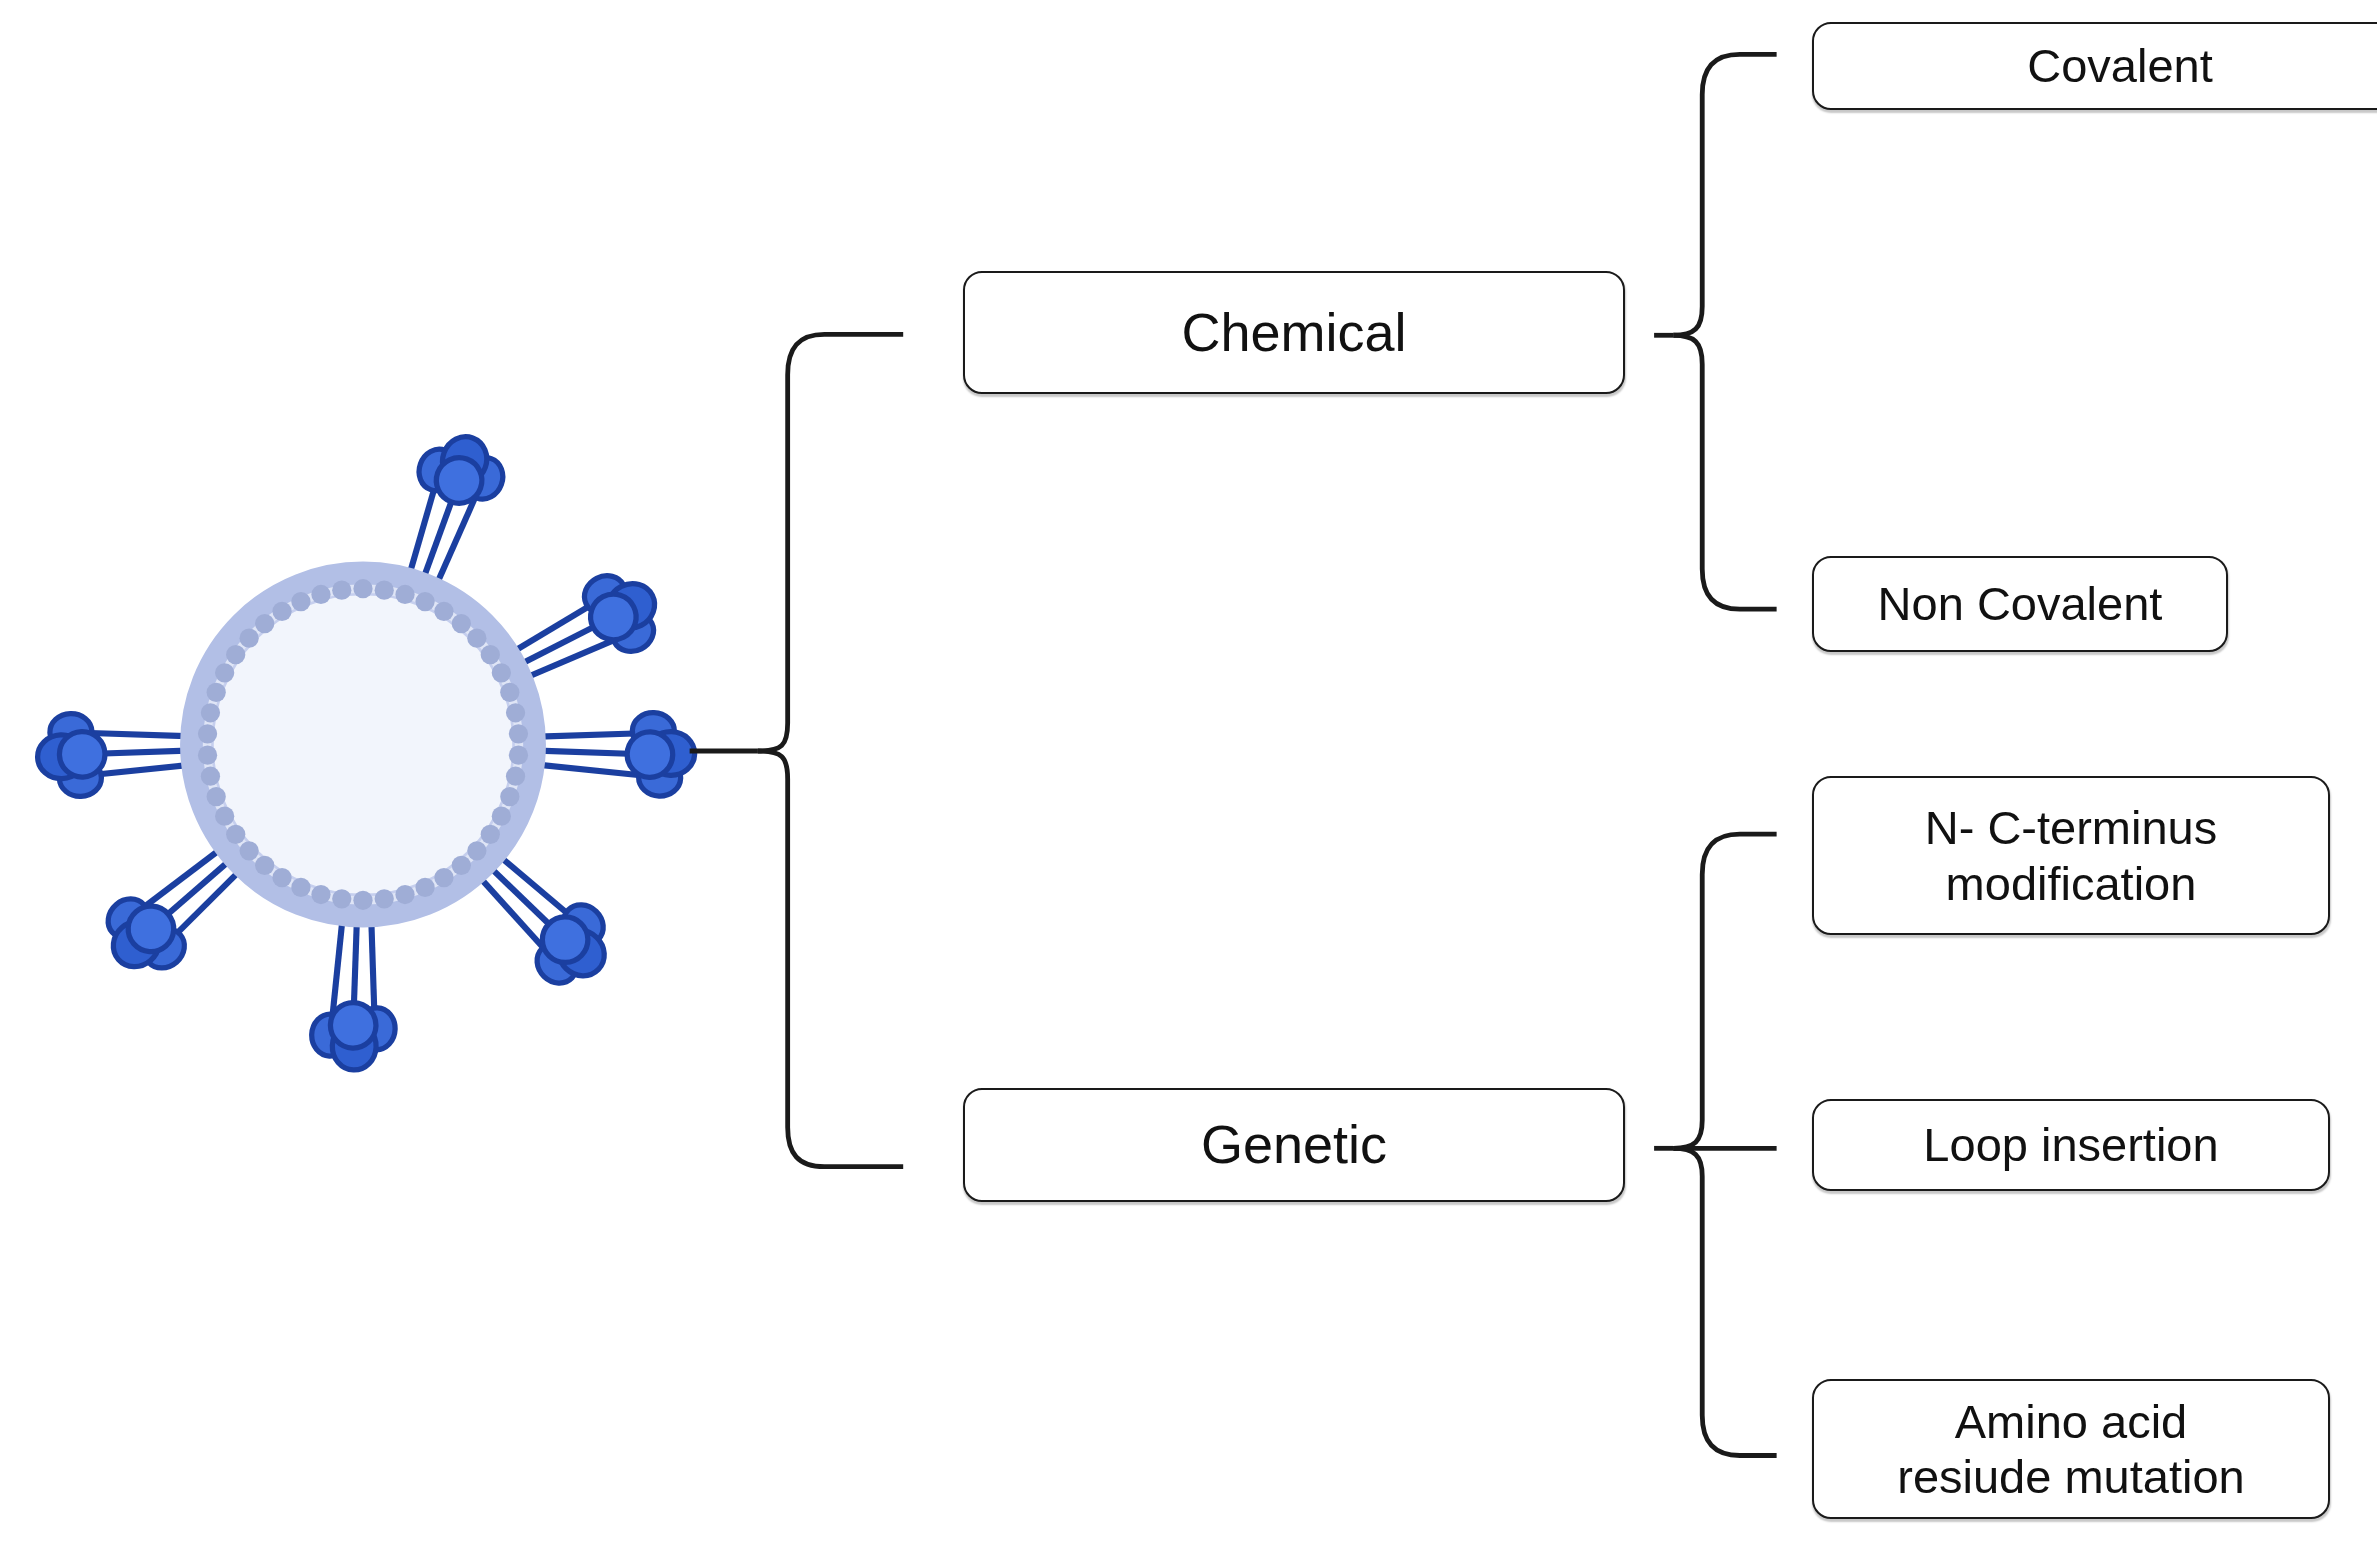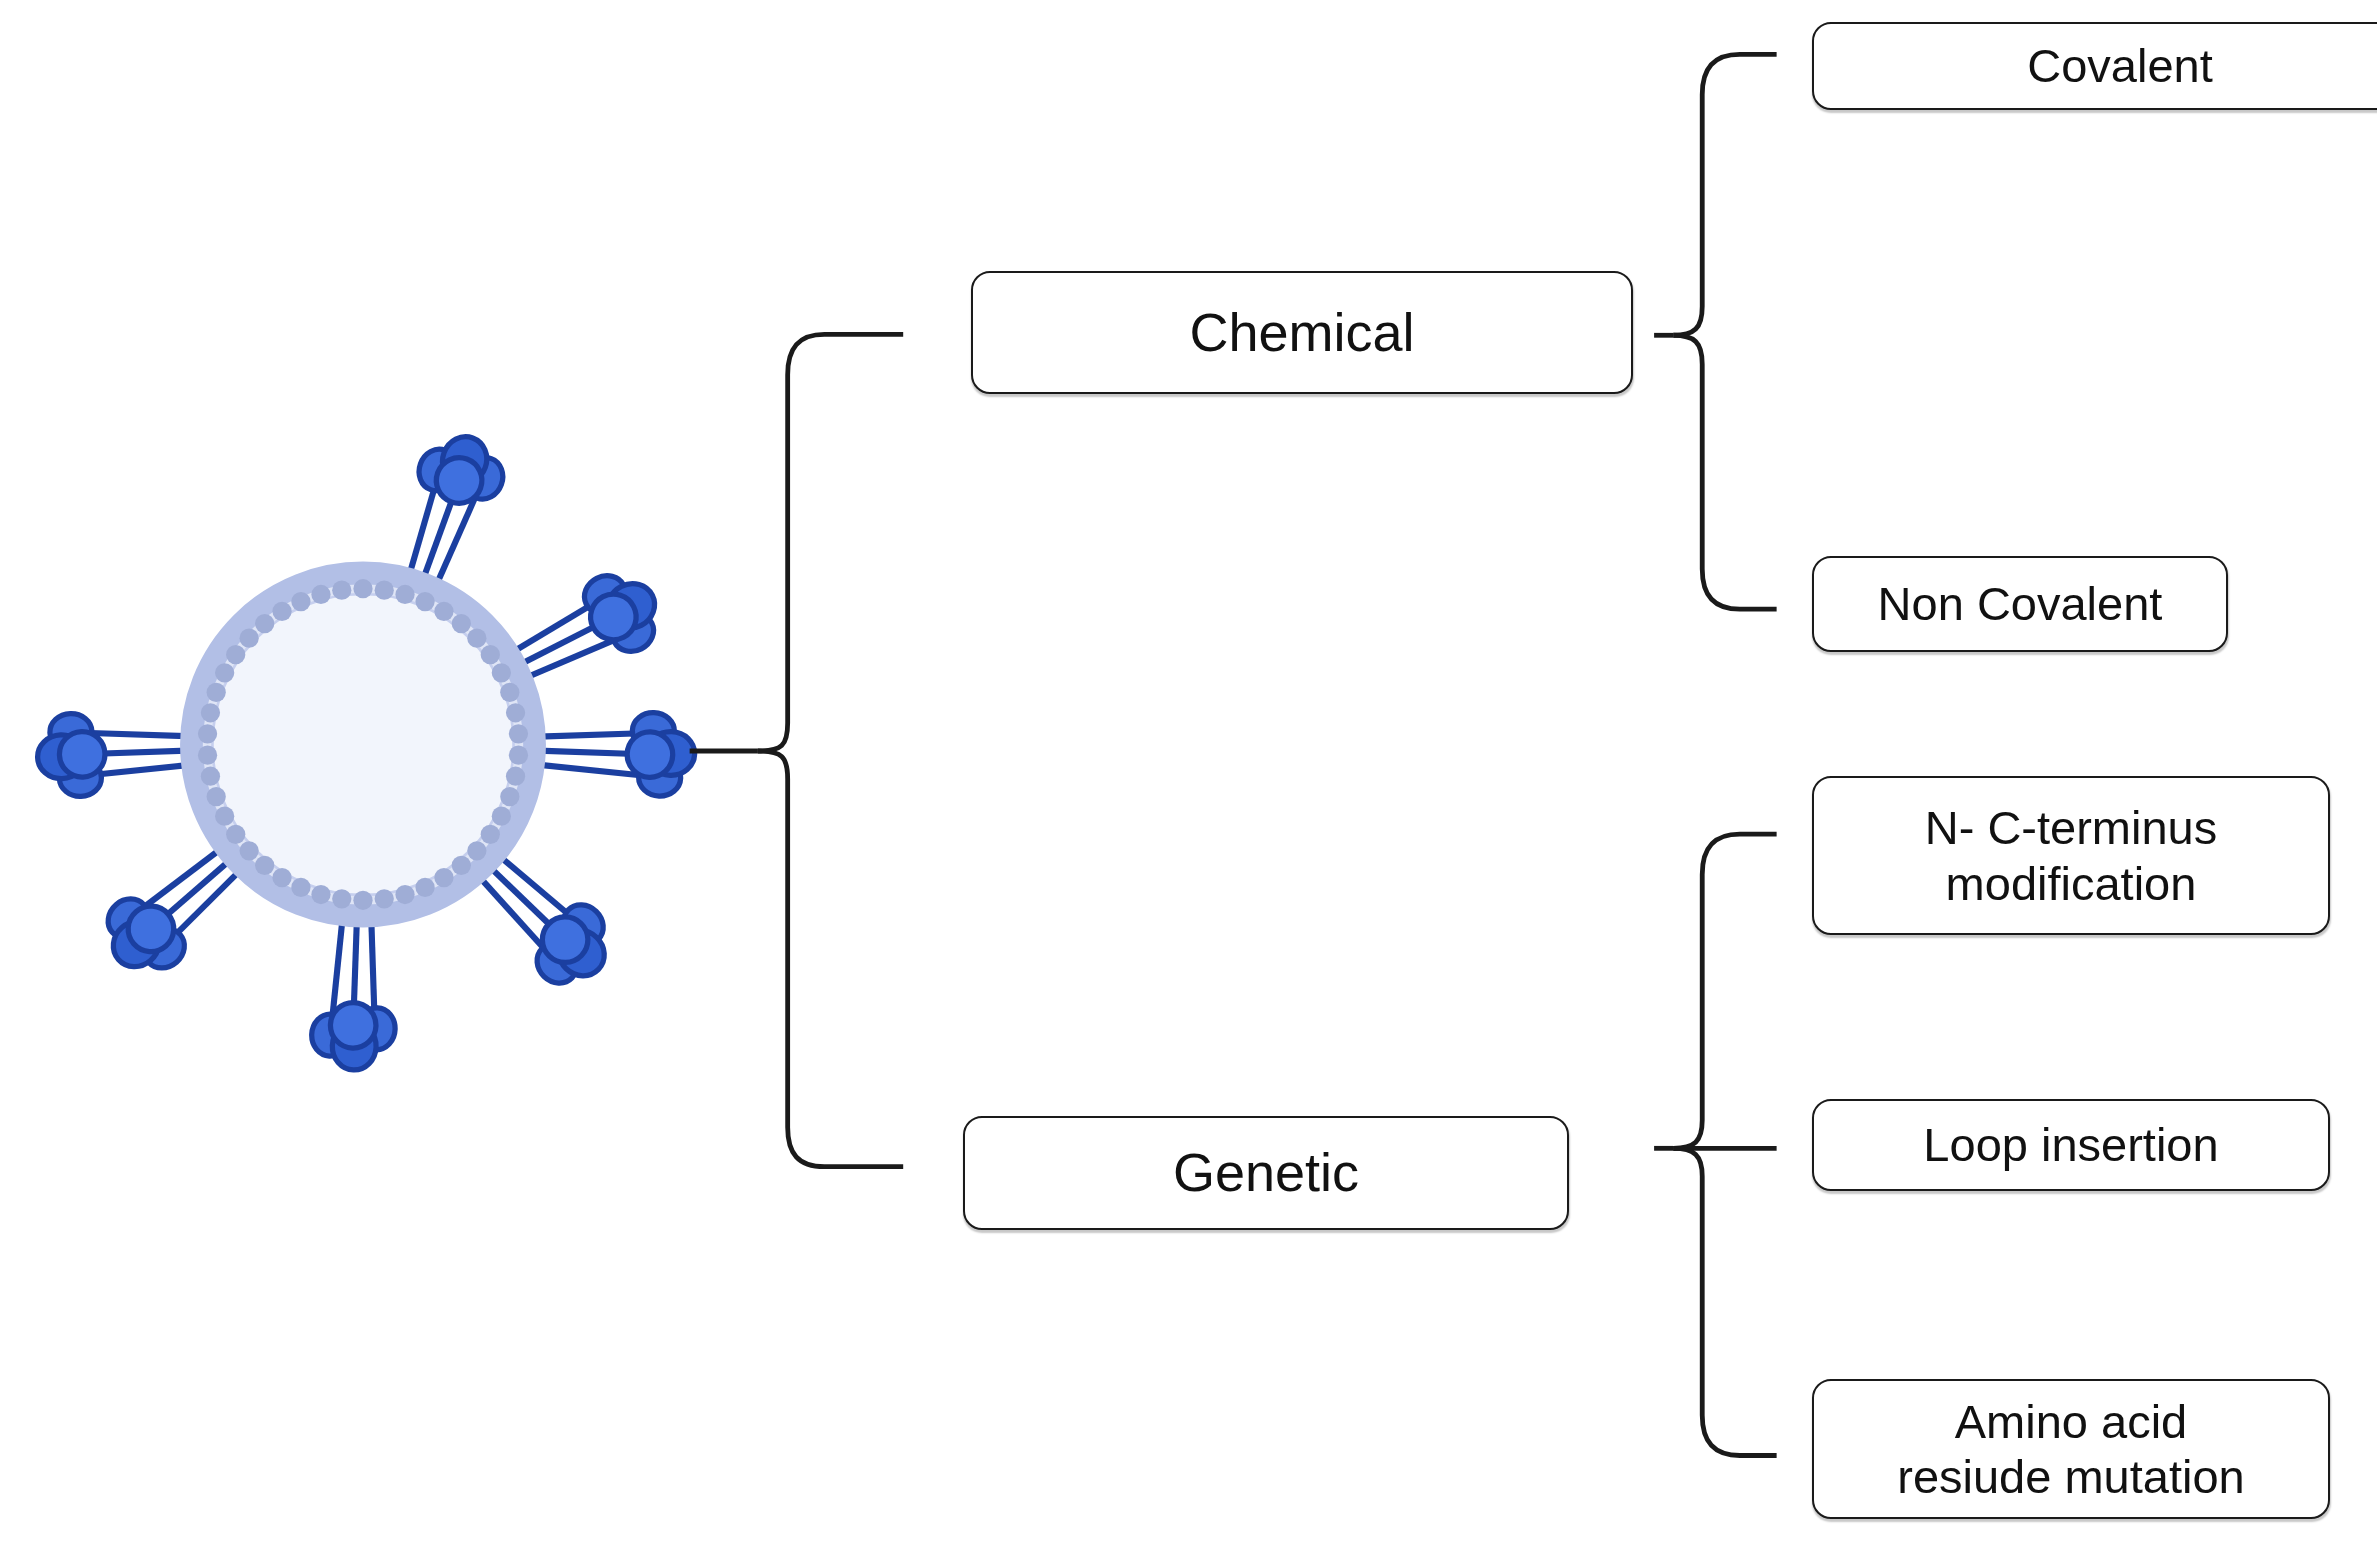--- a/index.html
+++ b/index.html
@@ -47,22 +47,22 @@
     box-shadow: 0.9px 2.6px 1.8px rgba(0,0,0,0.22);
   }
   .node-label {
     display: block;
     white-space: pre-line;
   }
   .level1 { font-size: 54px; }
   .level2 { font-size: 47px; }
 
   
-  #box-chemical { left: 963px; top: 271px;  width: 662px; height: 123px; margin-left: 8px; }
-  #box-genetic  { left: 963px; top: 1116px; width: 606px; height: 114px; }
+  #box-chemical { left: 963px; top: 271px;  width: 662px; height: 123px; }
+  #box-genetic  { left: 963px; top: 1088px; width: 662px; height: 114px; }
 
   
   #box-covalent      { left: 1812px; top: 22px;   width: 616px; height: 88px; }
   #box-noncovalent   { left: 1812px; top: 556px;  width: 416px; height: 96px; }
   #box-terminus      { left: 1812px; top: 776px;  width: 518px; height: 159px; }
   #box-loop          { left: 1812px; top: 1099px; width: 518px; height: 92px; }
   #box-mutation      { left: 1812px; top: 1379px; width: 518px; height: 140px; text-align: center; }
 </style>
 </head>
 <body>

